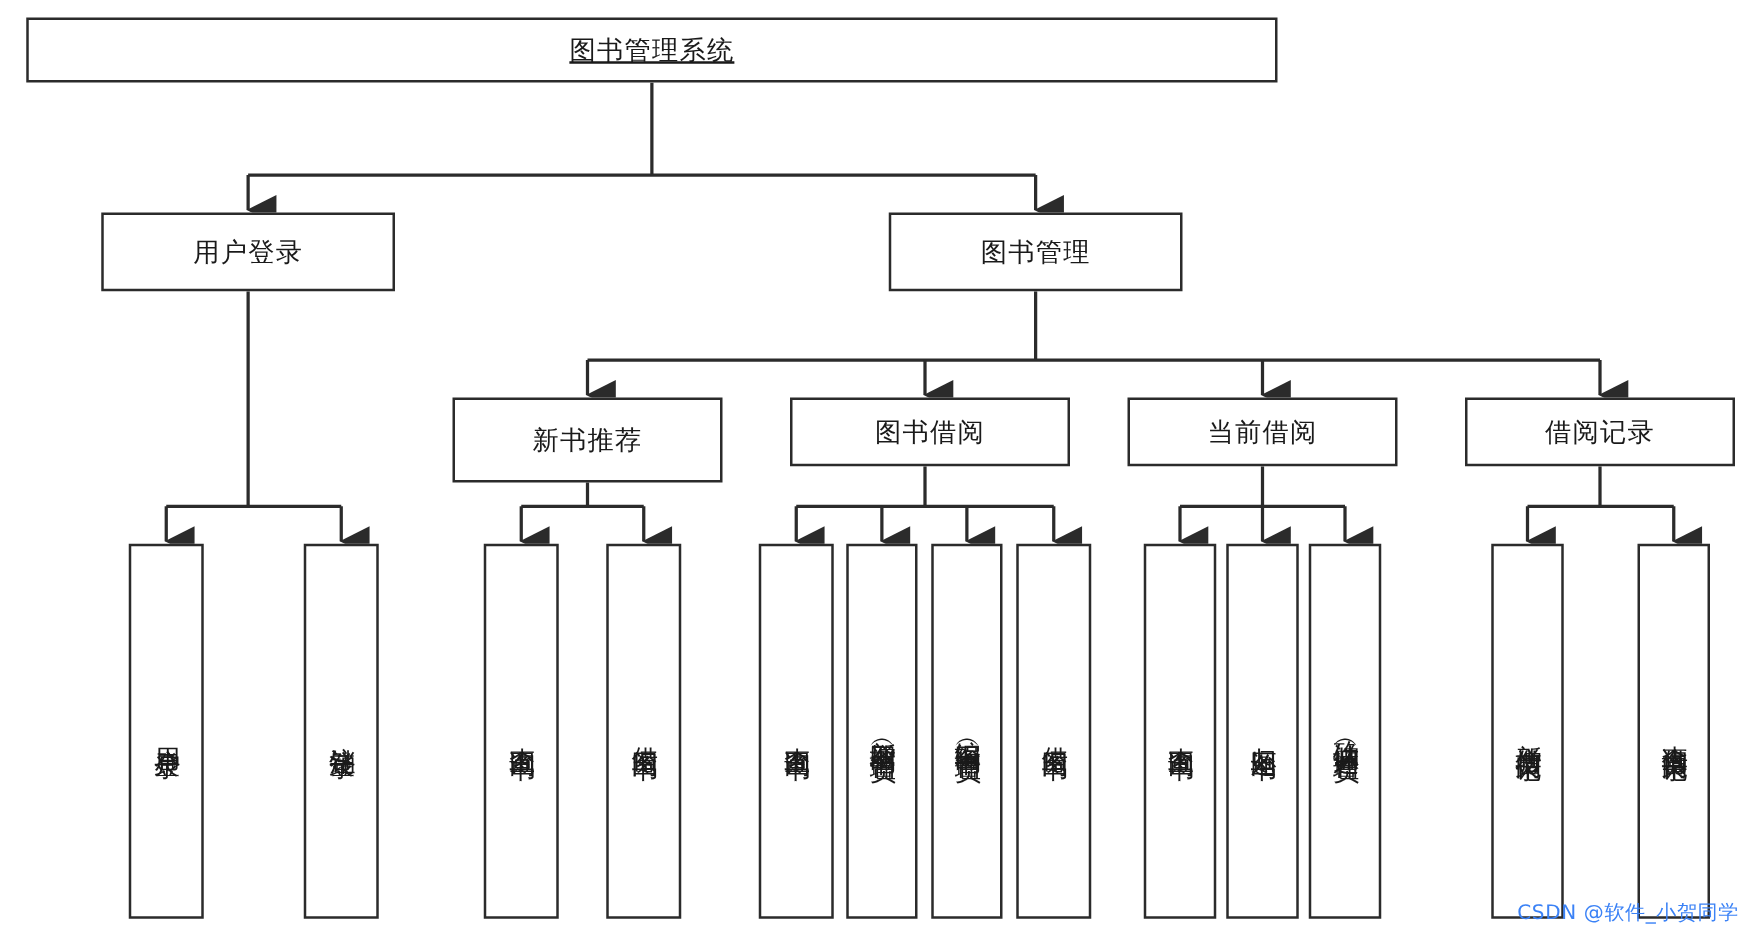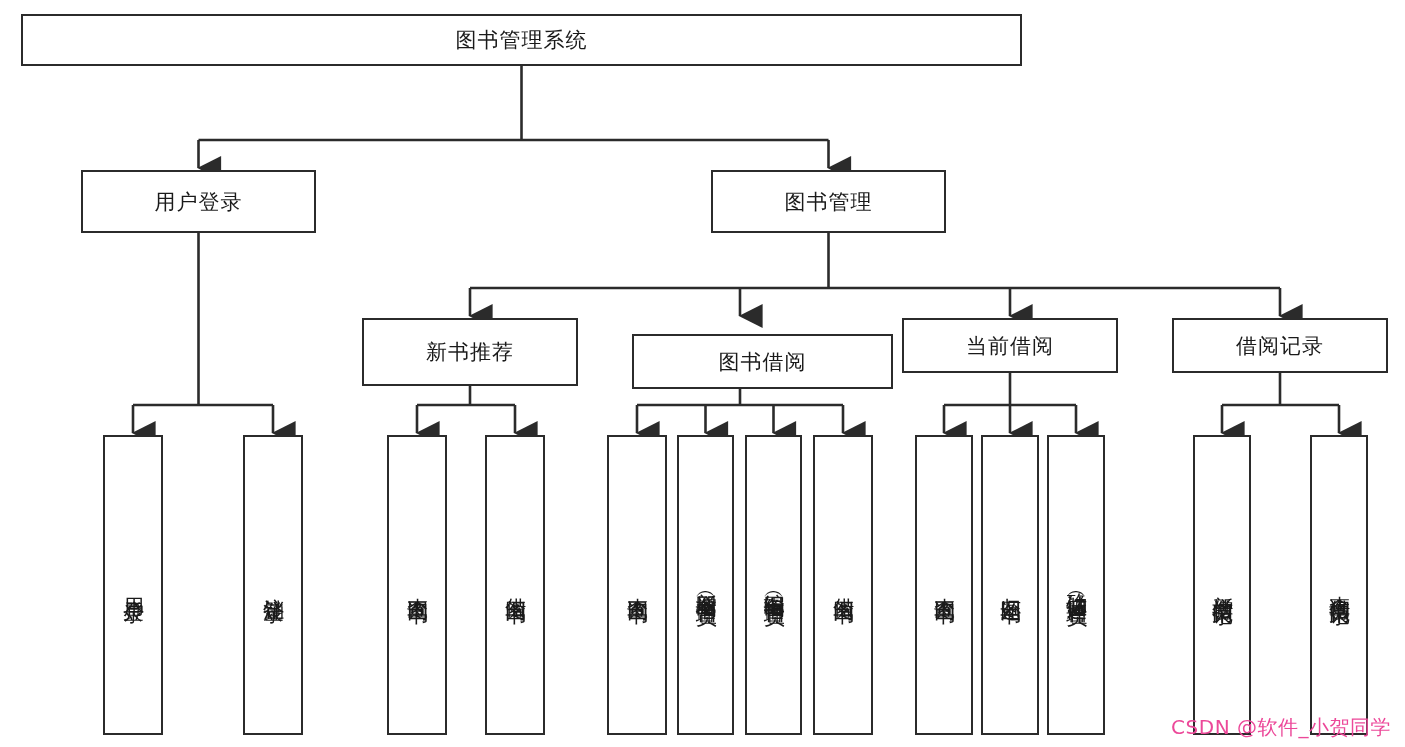--- a/index.html
+++ b/index.html
@@ -5,21 +5,21 @@
   html,body{margin:0;padding:0;background:#ffffff;}
   body{font-family:"DejaVu Sans","Liberation Sans",sans-serif;}
   #canvas{position:relative;width:1405px;height:747px;background:#ffffff;overflow:hidden;}
   #wires{position:absolute;left:0;top:0;width:1405px;height:747px;}
   .node{position:absolute;box-sizing:border-box;border:2px solid #2b2b2b;background:#ffffff;
         display:flex;align-items:center;justify-content:center;color:#1a1a1a;}
   .node.h{font-size:21px;letter-spacing:1px;}
   .node.v{writing-mode:vertical-rl;text-orientation:upright;font-size:21px;line-height:1.32;
           letter-spacing:2px;white-space:nowrap;text-align:center;}
   .node.v span{display:inline-block;}
-  .watermark{position:absolute;right:14px;bottom:6px;font-size:20px;color:#ec4899;
+  .watermark{position:absolute;right:14px;bottom:6px;font-size:16px;color:#3b82f6;
              letter-spacing:0.5px;white-space:nowrap;}
 </style>
 </head>
 <body>
 
 <div id="canvas">
   <svg id="wires" viewBox="0 0 1405 747">
     <defs>
       <marker id="arrow" viewBox="0 0 12 12" refX="6" refY="10.5" markerWidth="11" markerHeight="11" orient="auto-start-reverse">
         <path d="M1 1 L11 1 L6 11 Z" fill="#2b2b2b"></path>
@@ -55,33 +55,33 @@
         <path d="M944 405 L944 433" marker-end="url(#arrow)"></path>
         <path d="M1010 405 L1010 433" marker-end="url(#arrow)"></path>
         <path d="M1076 405 L1076 433" marker-end="url(#arrow)"></path>
         <path d="M1280 373 L1280 405"></path>
         <path d="M1222 405 L1339 405"></path>
         <path d="M1222 405 L1222 433" marker-end="url(#arrow)"></path>
         <path d="M1339 405 L1339 433" marker-end="url(#arrow)"></path>
       </g>
   </svg>
   <div id="nodes">
-      <div class="node h" style="left: 21px; top: 14px; width: 1001px; height: 52px;">
+      <div class="node h" style="left: 21px; top: 14px; width: 1001px; height: 52px; text-decoration: underline;">
         <span>图书管理系统</span>
       </div>
       <div class="node h" style="left: 81px; top: 170px; width: 235px; height: 63px;">
         <span>用户登录</span>
       </div>
       <div class="node h" style="left: 711px; top: 170px; width: 235px; height: 63px;">
         <span>图书管理</span>
       </div>
       <div class="node h" style="left: 362px; top: 318px; width: 216px; height: 68px;">
         <span>新书推荐</span>
       </div>
-      <div class="node h" style="left: 632px; top: 334px; width: 261px; height: 55px;">
+      <div class="node h" style="left: 632px; top: 318px; width: 224px; height: 55px;">
         <span>图书借阅</span>
       </div>
       <div class="node h" style="left: 902px; top: 318px; width: 216px; height: 55px;">
         <span>当前借阅</span>
       </div>
       <div class="node h" style="left: 1172px; top: 318px; width: 216px; height: 55px; justify-content: center;">
         <span>借阅记录</span>
       </div>
       <div class="node v" style="left: 103px; top: 435px; width: 60px; height: 300px;">
         <span>用户登录</span>

